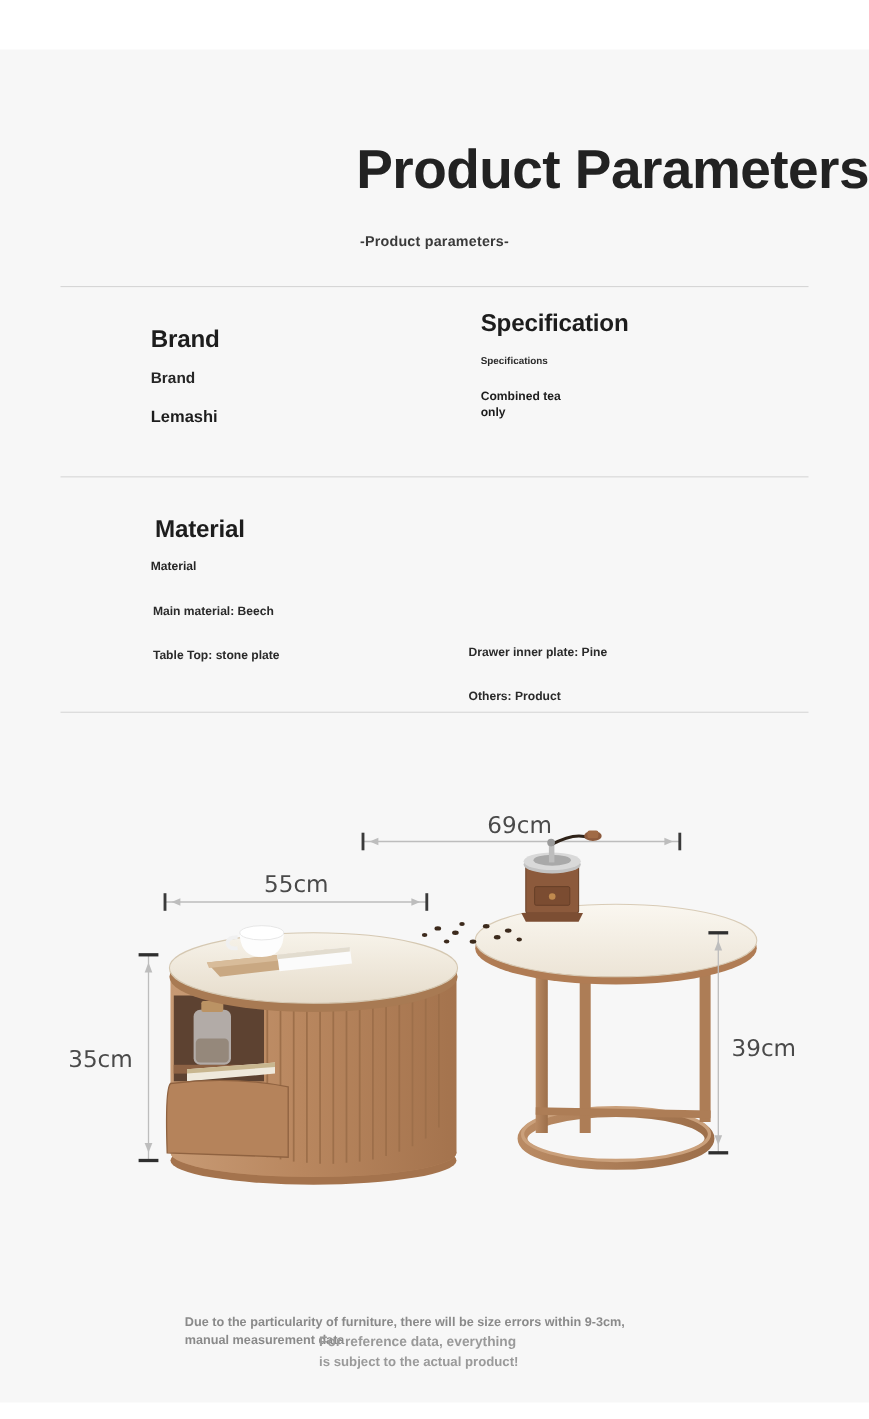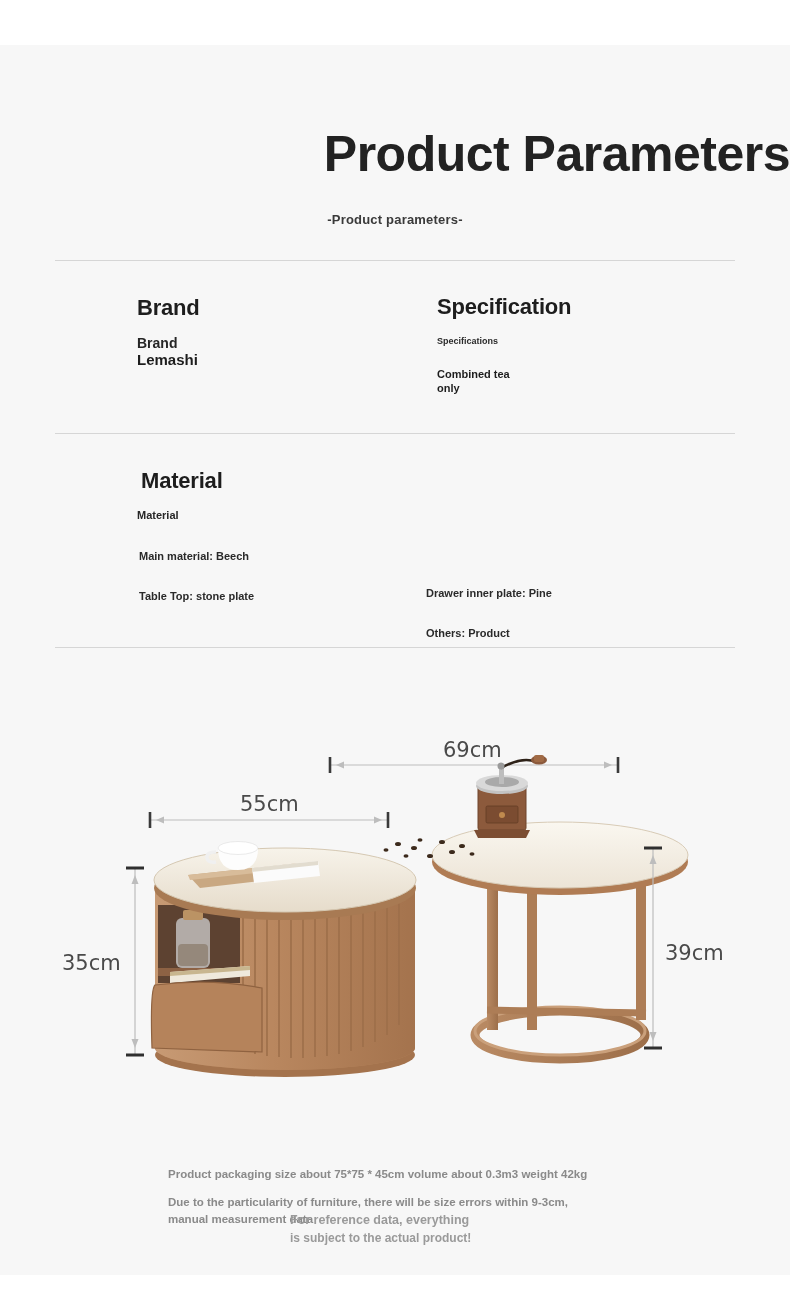--- a/index.html
+++ b/index.html
@@ -56,23 +56,23 @@
     font-size:14px; font-weight:bold; color:#262626;
   }
   .blk-sublabel.tiny { font-size:9px; font-weight:bold; color:#2b2b2b; }
   .blk-value {
     font-size:15px; font-weight:bold; color:#1d1d1d;
   }
   .blk-value.small { font-size:11px; line-height:1.25; }
 
   .brand-block   { left:137px; top:295px; }
   .brand-block .blk-sublabel { margin-top:14px; }
-  .brand-block .blk-value    { }
-
-  .spec-block    { left:437px; top:294px; }
+  .brand-block .blk-value    { margin-top:20px; }
+
+  .spec-block    { left:437px; top:281px; }
   .spec-block .blk-sublabel { margin-top:16px; }
   .spec-block .blk-value    { margin-top:22px; }
 
   .material-block { left:137px; top:468px; }
   .material-block .blk-heading { margin-left:4px; }
   .material-block .blk-sublabel { margin-top:15px; font-size:11px; }
 
   .mat-grid {
     position:absolute; left:137px; top:550px;
     width:600px;
@@ -308,18 +308,17 @@
         <polygon points="653,341 649.5,332 656.5,332" fill="#bdbdbd"></polygon>
       </g>
     </svg>
 
     <div class="dim-label" style="left:443px; top:38px;">69cm</div>
     <div class="dim-label" style="left:240px; top:92px;">55cm</div>
     <div class="dim-label" style="left:62px; top:251px;">35cm</div>
     <div class="dim-label" style="left:665px; top:241px;">39cm</div>
   </div>
 
-  <div class="note note-pack">Product packaging size about 75*75 * 45cm volume about 0.3m3 weight 42kg</div>
   <div class="note note-err1">Due to the particularity of furniture, there will be size errors within 9-3cm,</div>
   <div class="note note-err2">manual measurement data</div>
   <div class="note note-ref1">For reference data, everything</div>
   <div class="note note-ref2">is subject to the actual product!</div>
 </div>
 
 </body></html>

